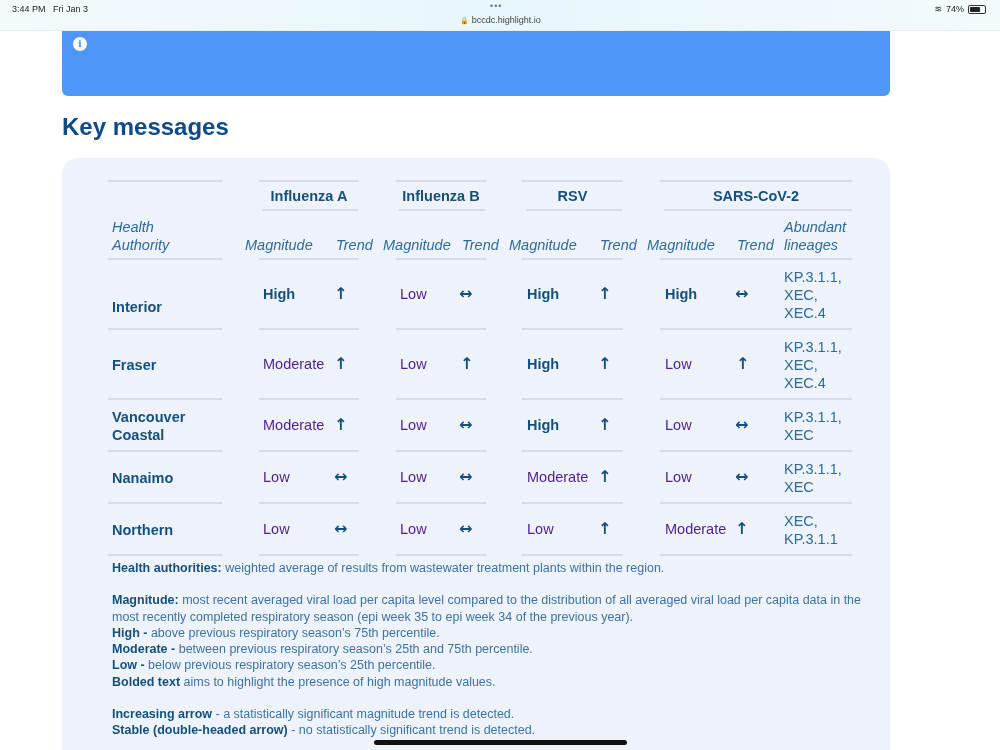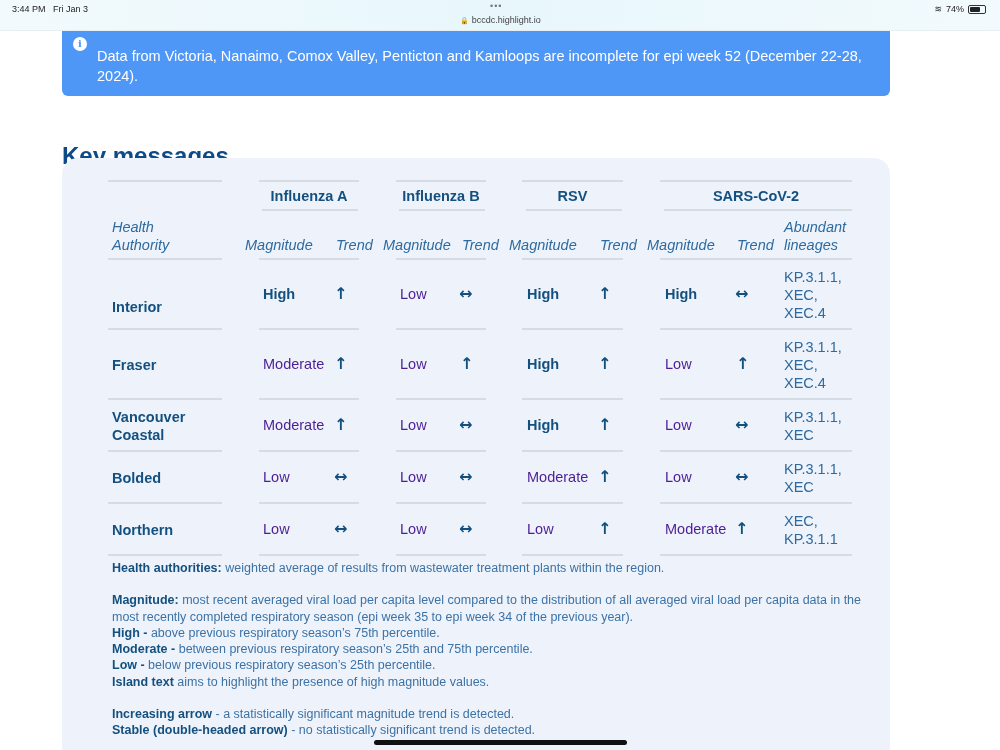--- a/index.html
+++ b/index.html
@@ -11,21 +11,21 @@
   .statusbar .url .lock { font-size: 7px; margin-right: 3px; color: #666; }
   .statusbar .right { position: absolute; right: 14px; top: 4px; font-size: 9px; color: #222; display: flex; align-items: center; gap: 4px; }
   .battery { width: 18px; height: 9px; border: 1px solid #333; border-radius: 2px; position: relative; padding: 1px; }
   .battery .fill { width: 74%; height: 100%; background: #222; border-radius: 1px; }
   .wifi { font-size: 9px; }
 
   .alert { position: absolute; left: 62px; top: 31px; width: 828px; height: 65px; background: #4f97f6; border-radius: 0 0 6px 6px; color: #fff; }
   .alert .info-icon { position: absolute; left: 11px; top: 6px; width: 14px; height: 14px; border-radius: 50%; background: #fff; color: #4f97f6; font-size: 10px; font-weight: bold; text-align: center; line-height: 14px; font-family: "DejaVu Serif", serif; }
   .alert .msg { position: absolute; left: 35px; top: 15px; width: 785px; font-size: 14.5px; line-height: 20px; color: #fff; }
 
-  .heading { position: absolute; left: 62px; top: 113px; font-size: 24px; font-weight: bold; color: #0d4a87; margin-top: 29px; }
+  .heading { position: absolute; left: 62px; top: 113px; font-size: 24px; font-weight: bold; color: #0d4a87; }
 
   .card { position: absolute; left: 62px; top: 158px; width: 828px; height: 620px; background: #eef3fb; border-radius: 16px; }
 
   .tbl { position: absolute; left: 0; top: 0; width: 828px; }
   .hline { position: absolute; height: 2px; background: #d6dce3; }
   .group-title { position: absolute; font-size: 14.5px; font-weight: bold; color: #14507f; text-align: center; }
   .colhead { position: absolute; font-size: 14.5px; color: #2d6aa0; line-height: 18px; font-style: italic; }
   .ha { position: absolute; font-size: 14.5px; font-weight: bold; color: #14507f; line-height: 18px; }
   .mag { position: absolute; font-size: 14.5px; color: #4c1d95; }
   .mag.bold { font-weight: bold; color: #14507f; }
@@ -49,21 +49,20 @@
     <span class="wifi">≋</span>
     <span>74%</span>
     <span class="battery">
         <span class="fill" style="display:block"></span>
       </span>
   </span>
 </div>
 
 <div class="alert">
   <div class="info-icon">i</div>
-  <div class="msg">Data from Victoria, Nanaimo, Comox Valley, Penticton and Kamloops are incomplete for epi week 52 (December 22-28, 2024).</div>
 </div>
 
 <h2 class="heading">Key messages</h2>
 
 <div class="card">
   <div class="tbl">
 
     <div class="hline" style="left:46px; top:22px; width:114px;"></div>
     <div class="hline" style="left:197px; top:22px; width:100px;"></div>
     <div class="hline" style="left:334px; top:22px; width:90px;"></div>
@@ -145,21 +144,21 @@
       <div class="trend" style="left:673px; top:257px;">↔</div>
       <div class="lineage" style="left:722px; top:250px;"><span>KP.3.1.1,</span><br><span>XEC</span></div>
     </div>
     <div class="hline" style="left:46px; top:292px; width:114px;"></div>
     <div class="hline" style="left:197px; top:292px; width:100px;"></div>
     <div class="hline" style="left:334px; top:292px; width:90px;"></div>
     <div class="hline" style="left:460px; top:292px; width:101px;"></div>
     <div class="hline" style="left:598px; top:292px; width:192px;"></div>
 
     <div>
-      <div class="ha" style="left:50px; top:311px;">Bolded</div>
+      <div class="ha" style="left:50px; top:311px;">Nanaimo</div>
       <div class="mag" style="left:201px; top:311px;">Low</div>
       <div class="trend" style="left:272px; top:309px;">↔</div>
       <div class="mag" style="left:338px; top:311px;">Low</div>
       <div class="trend" style="left:397px; top:309px;">↔</div>
       <div class="mag" style="left:465px; top:311px;">Moderate</div>
       <div class="trend" style="left:536px; top:309px;">↑</div>
       <div class="mag" style="left:603px; top:311px;">Low</div>
       <div class="trend" style="left:673px; top:309px;">↔</div>
       <div class="lineage" style="left:722px; top:302px;"><span>KP.3.1.1,</span><br><span>XEC</span></div>
     </div>
@@ -188,20 +187,20 @@
     <div class="hline" style="left:598px; top:396px; width:192px;"></div>
   </div>
 
   <div class="notes">
     <div><b>Health authorities:</b><span> weighted average of results from wastewater treatment plants within the region.</span></div>
     <div class="gap"></div>
     <div><b>Magnitude:</b><span> most recent averaged viral load per capita level compared to the distribution of all averaged viral load per capita data in the most recently completed respiratory season (epi week 35 to epi week 34 of the previous year).</span></div>
     <div><b>High -</b><span> above previous respiratory season’s 75th percentile.</span></div>
     <div><b>Moderate -</b><span> between previous respiratory season’s 25th and 75th percentile.</span></div>
     <div><b>Low -</b><span> below previous respiratory season’s 25th percentile.</span></div>
-    <div><b>Island text</b><span> aims to highlight the presence of high magnitude values.</span></div>
+    <div><b>Bolded text</b><span> aims to highlight the presence of high magnitude values.</span></div>
     <div class="gap"></div>
     <div><b>Increasing arrow</b><span> - a statistically significant magnitude trend is detected.</span></div>
     <div><b>Stable (double-headed arrow)</b><span> - no statistically significant trend is detected.</span></div>
   </div>
 </div>
 
 <div class="home-indicator"></div>
 
 </body></html>

